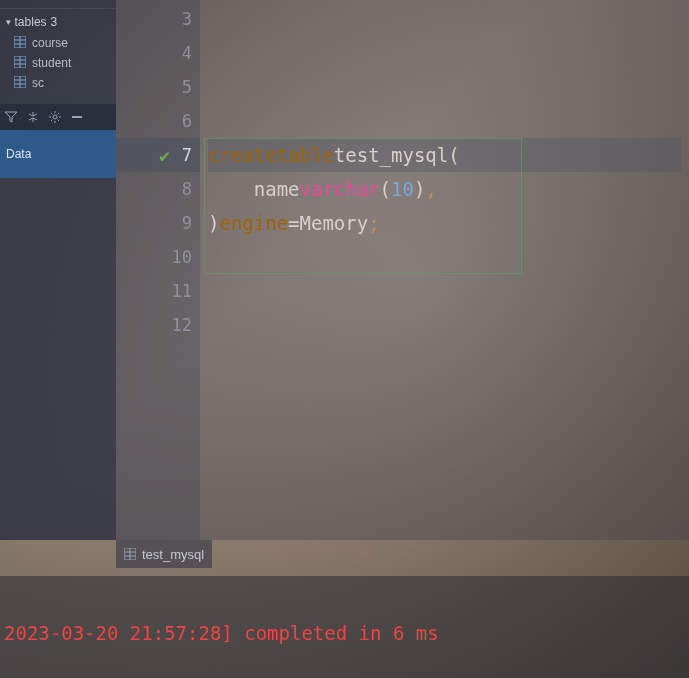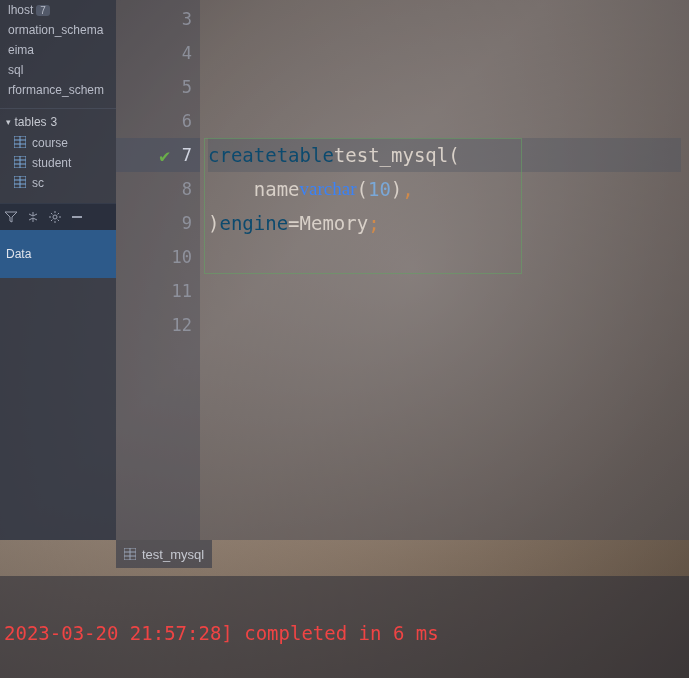--- a/index.html
+++ b/index.html
@@ -124,22 +124,22 @@
 }
 .code-line {
   height: 34px;
   display: flex;
   align-items: center;
   white-space: pre;
 }
 .code-line.current {
   background: rgba(70, 78, 95, 0.3);
 }
-.kw { color: #0c4a6e; }
-.fn { color: #3b82f6; font-family: Liberation Serif, serif; }
+.kw { color: #a16207; }
+.fn { color: #ec4899; }
 .ident { color: #d8d0c8; }
 .num { color: #7aa8d8; }
 .punct { color: #d8d0c8; }
 .comma { color: #d08a4a; }
 .highlight-box {
   position: absolute;
   border: 1px solid rgba(100, 160, 100, 0.6);
   top: 2px;
   left: 4px;
   width: 318px;
@@ -175,27 +175,20 @@
   overflow: hidden;
 }
 </style>
 </head>
 <body>
 
 <div class="overlay"></div>
 
 <div class="container">
   <div class="sidebar">
-    <div class="db-list">
-      <div class="db-item"><span>lhost</span><span class="badge">7</span></div>
-      <div class="db-item"><span>ormation_schema</span></div>
-      <div class="db-item"><span>eima</span></div>
-      <div class="db-item"><span>sql</span></div>
-      <div class="db-item"><span>rformance_schem</span></div>
-    </div>
     <div class="section-header">
       <span class="caret">▾</span>
       <span>tables</span>
       <span class="badge" style="margin-left:4px">3</span>
     </div>
     <div>
       <div class="table-item">
         <span class="table-icon">
             <svg viewBox="0 0 12 12">
               <rect x="0" y="0" width="12" height="12" fill="none" stroke="#7aa8d8" stroke-width="1"></rect>

